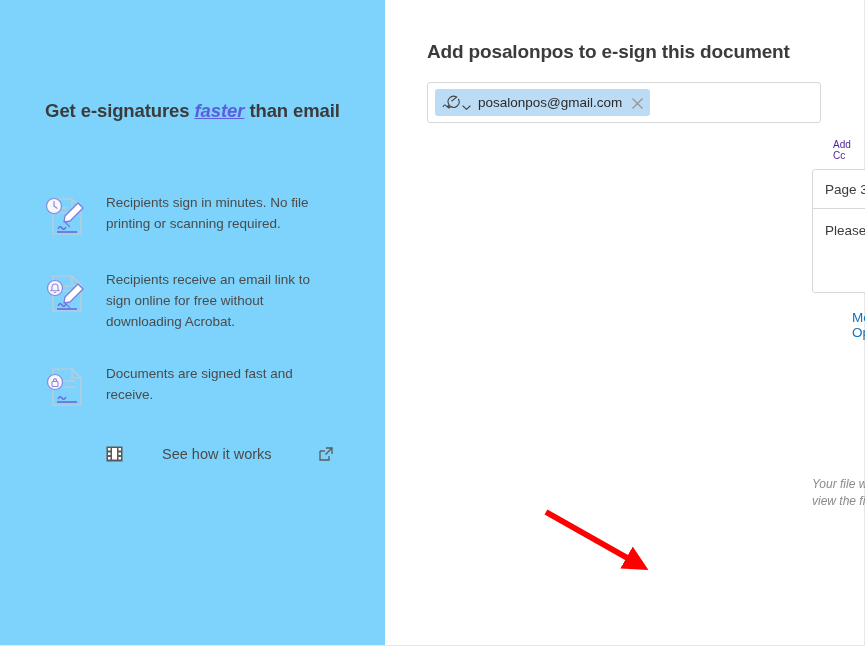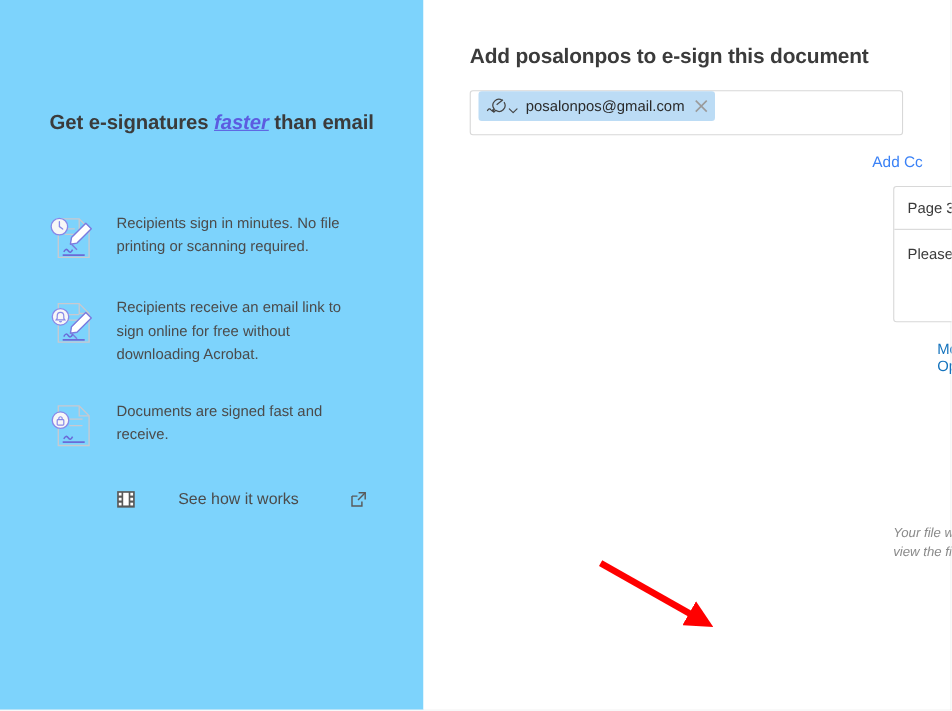--- a/index.html
+++ b/index.html
@@ -127,20 +127,21 @@
     position: absolute;
     top: 82px;
     left: 42px;
     width: 394px;
     height: 41px;
     border: 1px solid #d8d8d8;
     border-radius: 3px;
     box-sizing: border-box;
     background: #ffffff;
     display: flex;
+    align-items: center;
     padding: 0 7px;
   }
   .recipient-chip {
     display: flex;
     align-items: center;
     background: #bcdcf5;
     border-radius: 3px;
     height: 27px;
     padding: 0 6px 0 5px;
     box-sizing: border-box;
@@ -165,23 +166,23 @@
     width: 13px;
     height: 13px;
     margin-left: 9px;
     flex: 0 0 13px;
     cursor: pointer;
   }
 
   .add-cc {
     position: absolute;
     top: 139px;
-    left: 408px;
-    font-size: 14px;
-    color: #3b82f6;
+    left: 448px;
+    font-size: 10px;
+    color: #4c1d95;
     cursor: pointer;
   }
 
   .message-card {
     position: absolute;
     top: 169px;
     left: 427px;
     width: 394px;
     border: 1px solid #d8d8d8;
     border-radius: 3px;

